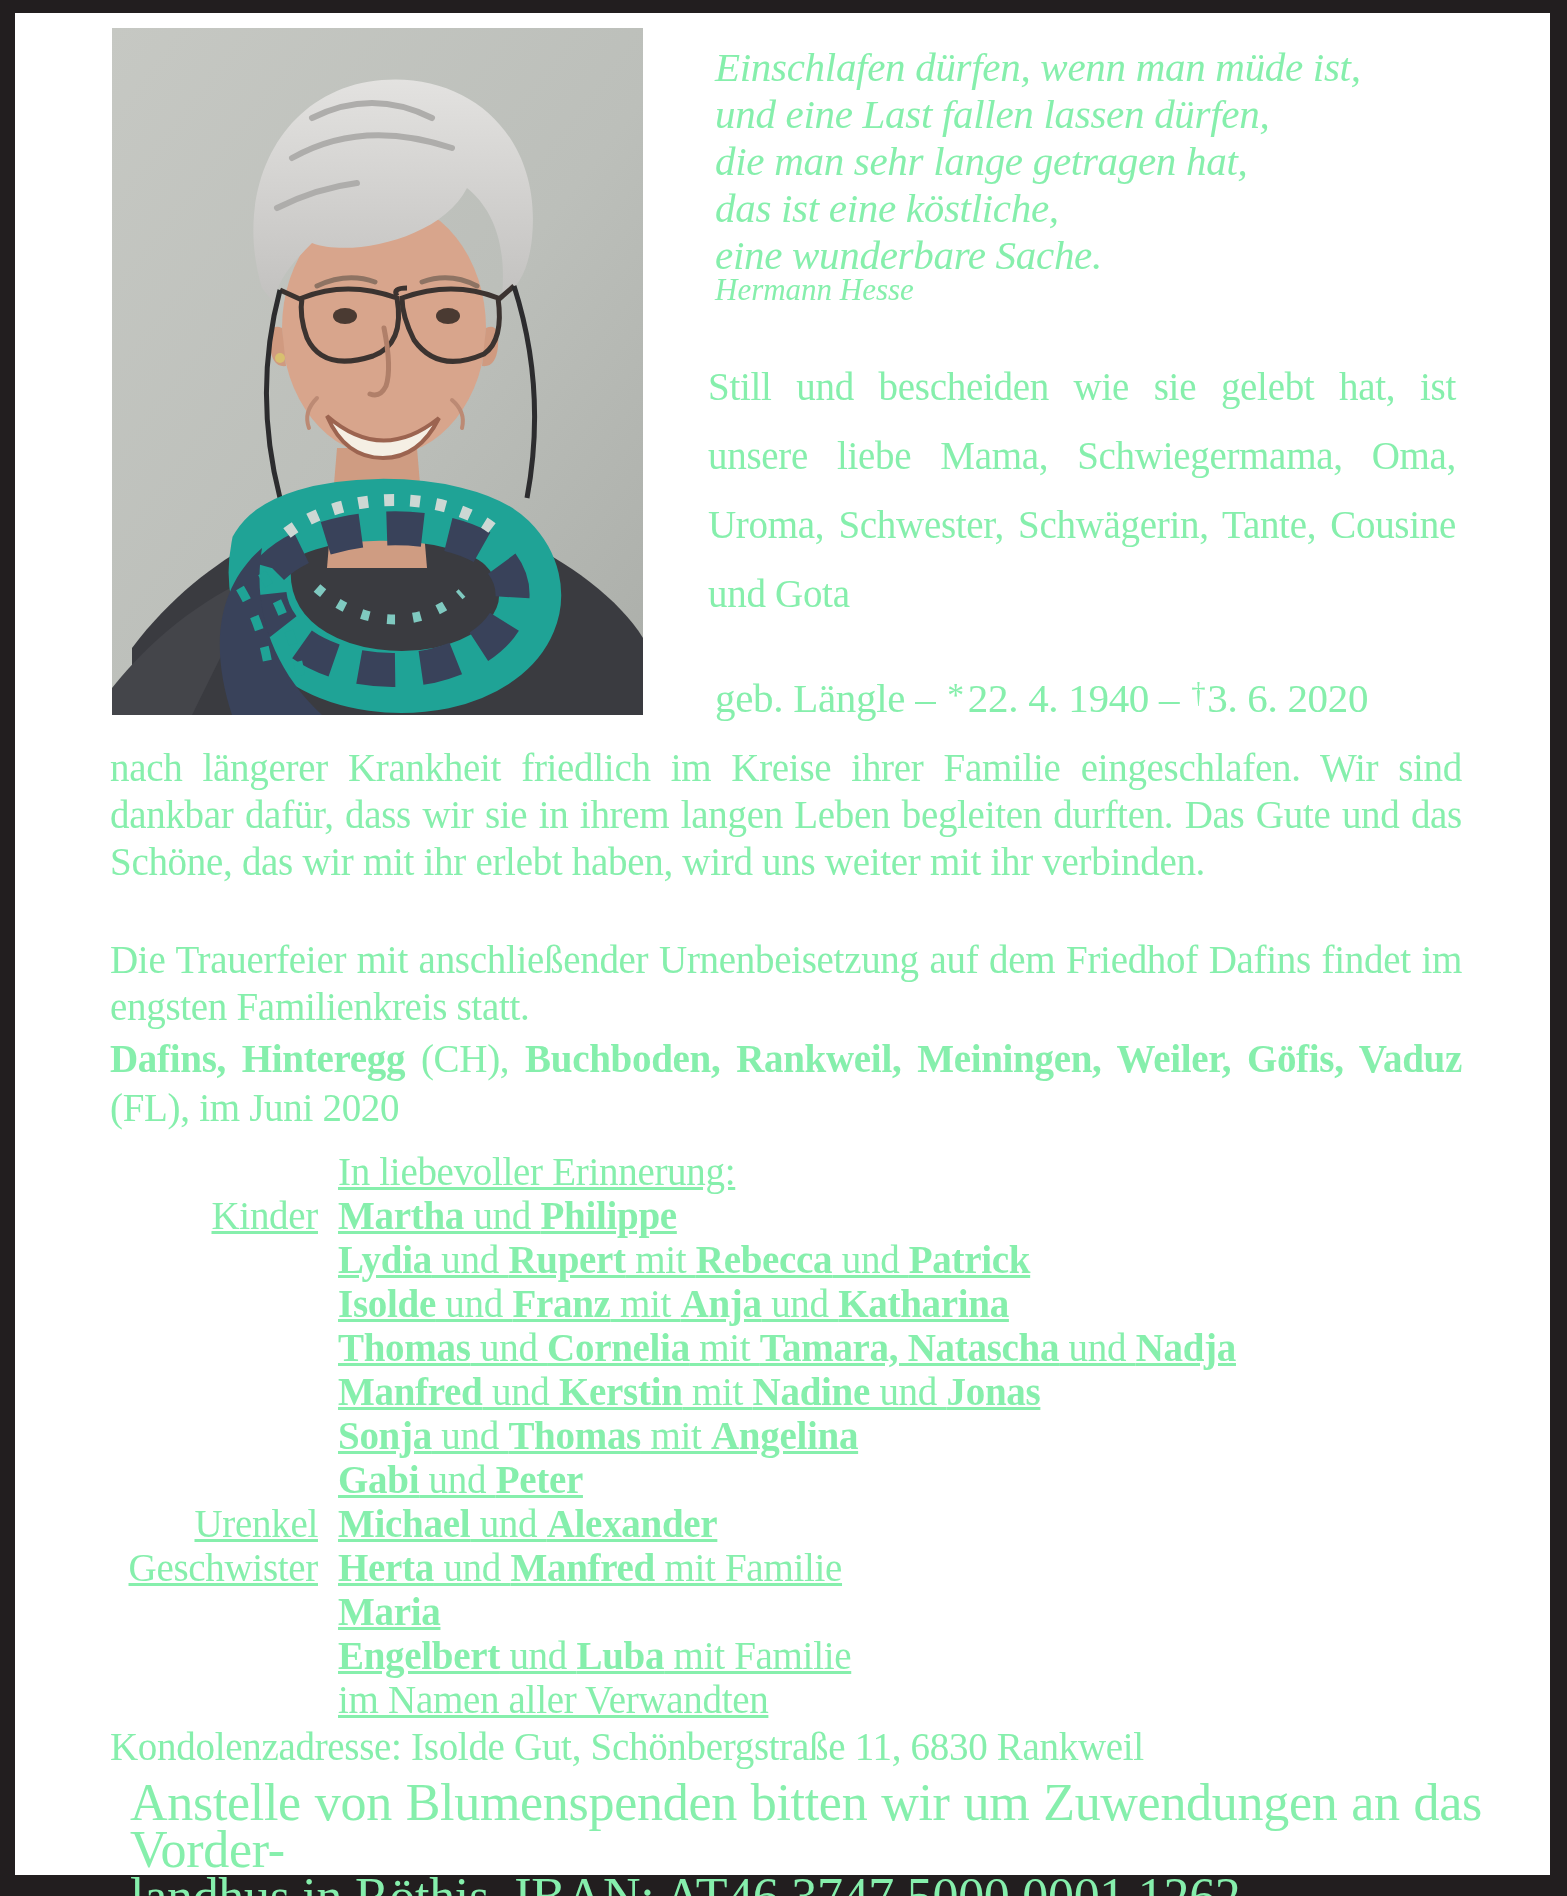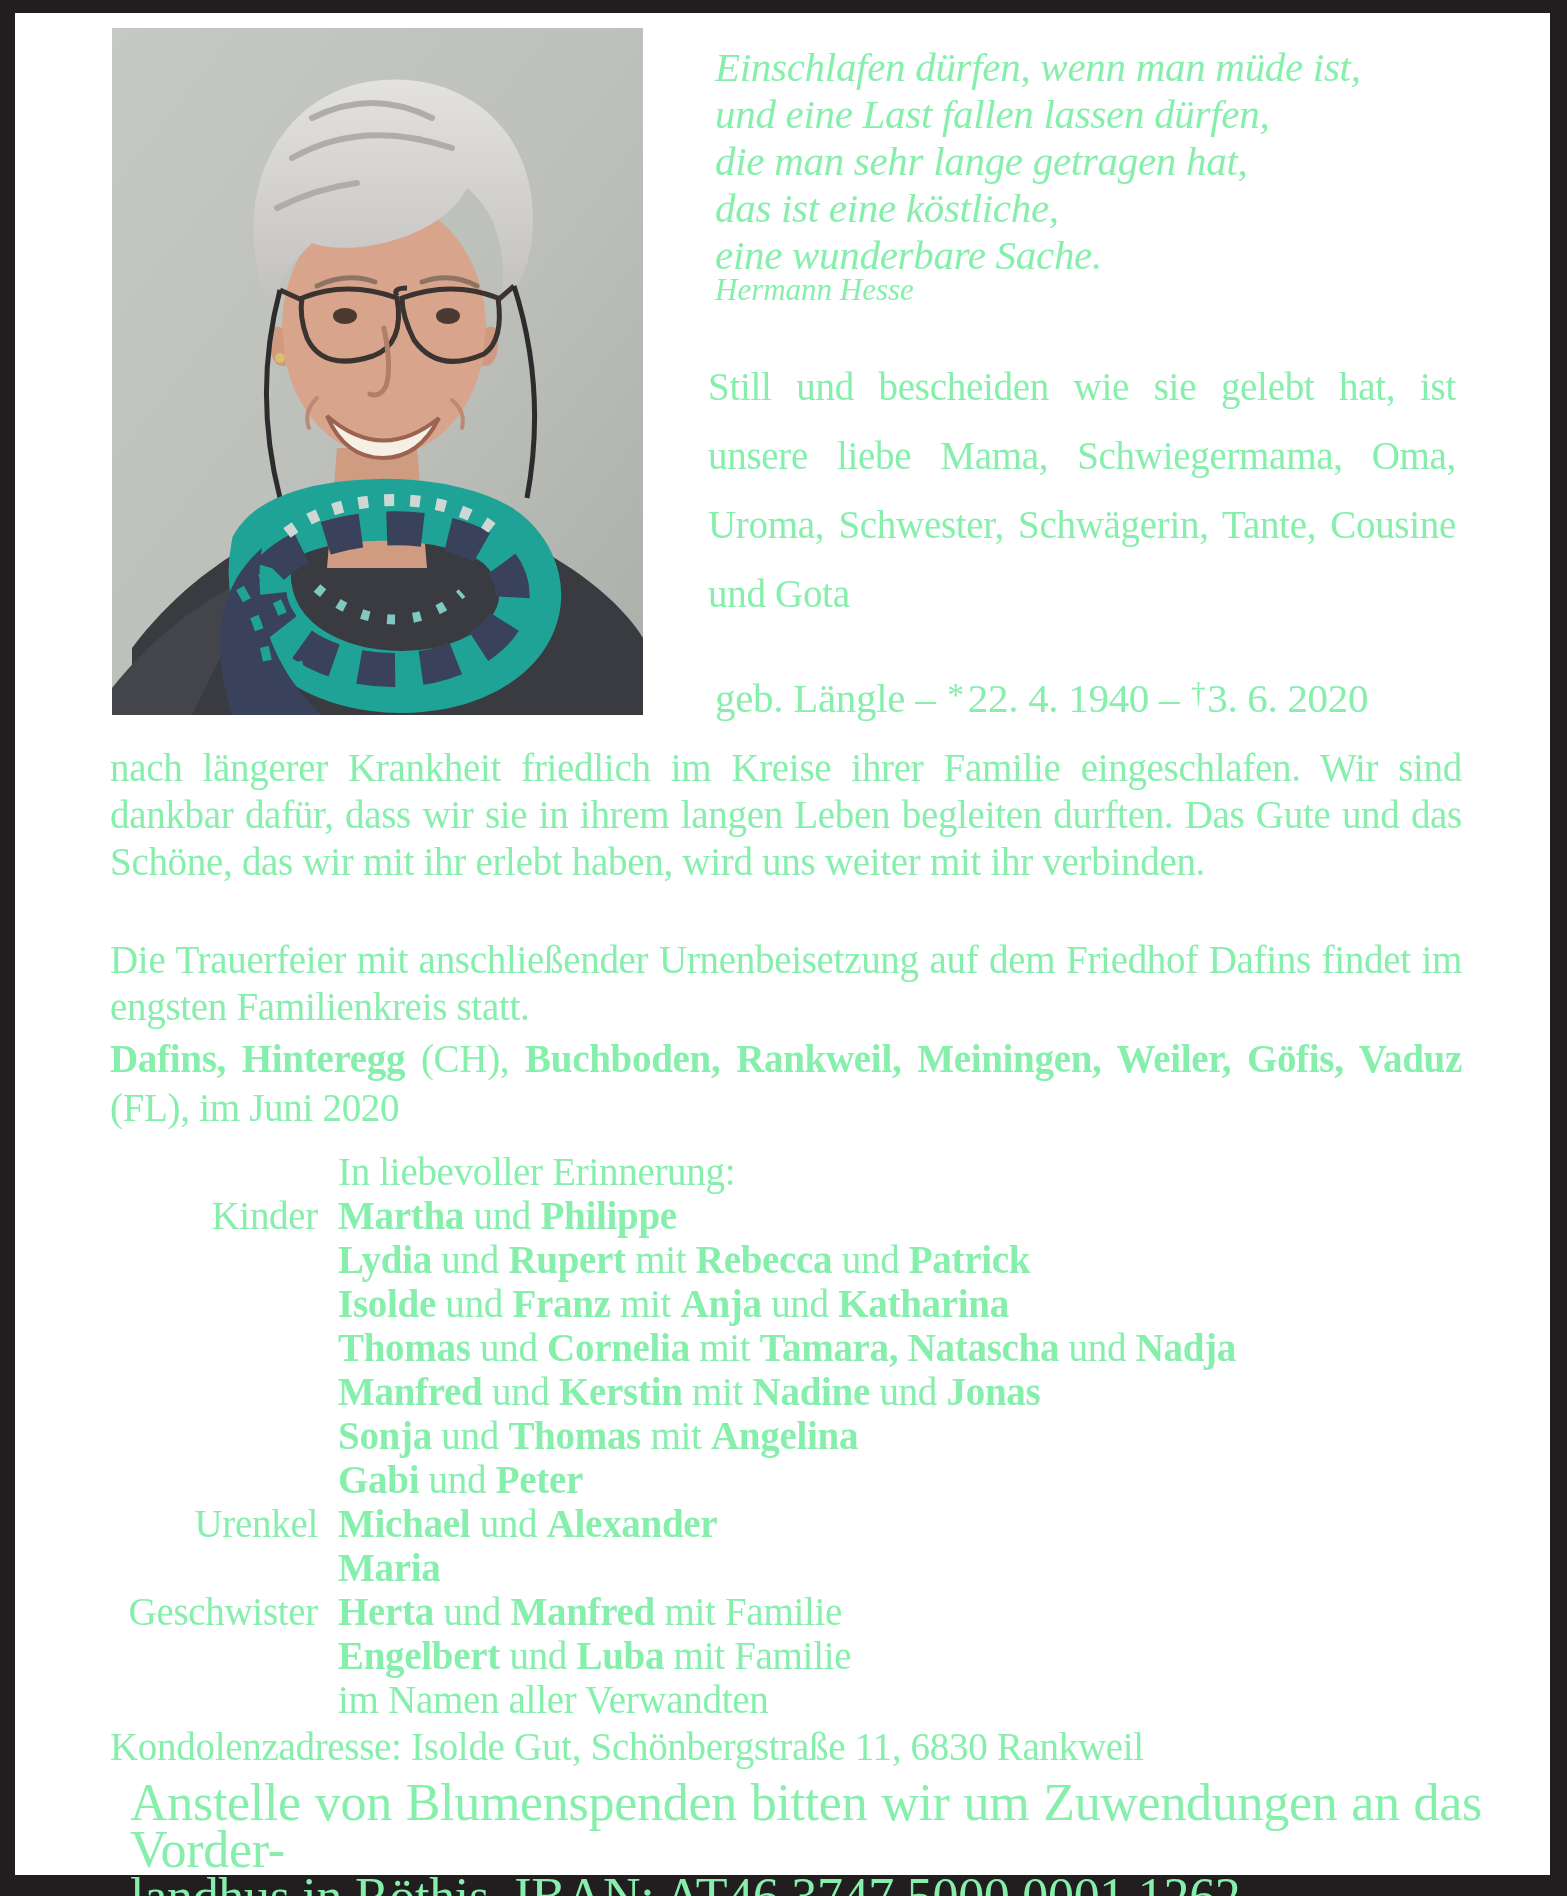--- a/index.html
+++ b/index.html
@@ -31,21 +31,21 @@
   .sym-star{display:inline-block;font-size:0.82em;transform:translateY(-0.18em);margin:0 4px 0 2px;}
   .sym-dagger{display:inline-block;font-size:0.70em;vertical-align:0.35em;margin:0 2px 0 2px;}
   
   .para{position:absolute;left:110px;width:1352px;font-size:39px;line-height:47px;text-align:justify;letter-spacing:-0.3px;}
   .p1{top:744px;}
   .p2{top:936px;}
   .locations{top:1034px;line-height:49px;}
   .seg-b{font-weight:bold;margin-top:41px;}
   
   .memorial{position:absolute;left:110px;top:1150px;width:1352px;font-size:39px;line-height:44px;letter-spacing:-0.3px;}
-  .mem-row{display:flex;}
+  .mem-row{display:flex;text-decoration:underline;}
   .mem-label{width:208px;flex:none;text-align:right;}
   .mem-text{margin-left:20px;white-space:nowrap;}
   
   .kondolenz{position:absolute;left:110px;top:1724px;width:1352px;font-size:39px;letter-spacing:-0.3px;}
   .donation{position:absolute;left:110px;top:1779px;width:1352px;font-size:52px;line-height:47px;letter-spacing:-0.3px;margin-left:20px;}
   .jline{text-align:justify;text-align-last:justify;}
 </style>
 </head>
 <body>
 
@@ -159,26 +159,26 @@
       </div>
       <div class="mem-row">
         <div class="mem-label"></div>
         <div class="mem-text"><span class="seg-b">Gabi</span><span class="seg-r"> und </span><span class="seg-b">Peter</span></div>
       </div>
       <div class="mem-row">
         <div class="mem-label">Urenkel</div>
         <div class="mem-text"><span class="seg-b">Michael</span><span class="seg-r"> und </span><span class="seg-b">Alexander</span></div>
       </div>
       <div class="mem-row">
+        <div class="mem-label">Geschwister</div>
+        <div class="mem-text"><span class="seg-b">Herta</span><span class="seg-r"> und </span><span class="seg-b">Manfred</span><span class="seg-r"> mit Familie</span></div>
+      </div>
+      <div class="mem-row">
         <div class="mem-label"></div>
         <div class="mem-text"><span class="seg-b">Maria</span></div>
-      </div>
-      <div class="mem-row">
-        <div class="mem-label">Geschwister</div>
-        <div class="mem-text"><span class="seg-b">Herta</span><span class="seg-r"> und </span><span class="seg-b">Manfred</span><span class="seg-r"> mit Familie</span></div>
       </div>
       <div class="mem-row">
         <div class="mem-label"></div>
         <div class="mem-text"><span class="seg-b">Engelbert</span><span class="seg-r"> und </span><span class="seg-b">Luba</span><span class="seg-r"> mit Familie</span></div>
       </div>
       <div class="mem-row">
         <div class="mem-label"></div>
         <div class="mem-text"><span class="seg-r">im Namen aller Verwandten</span></div>
       </div>
     </div>

